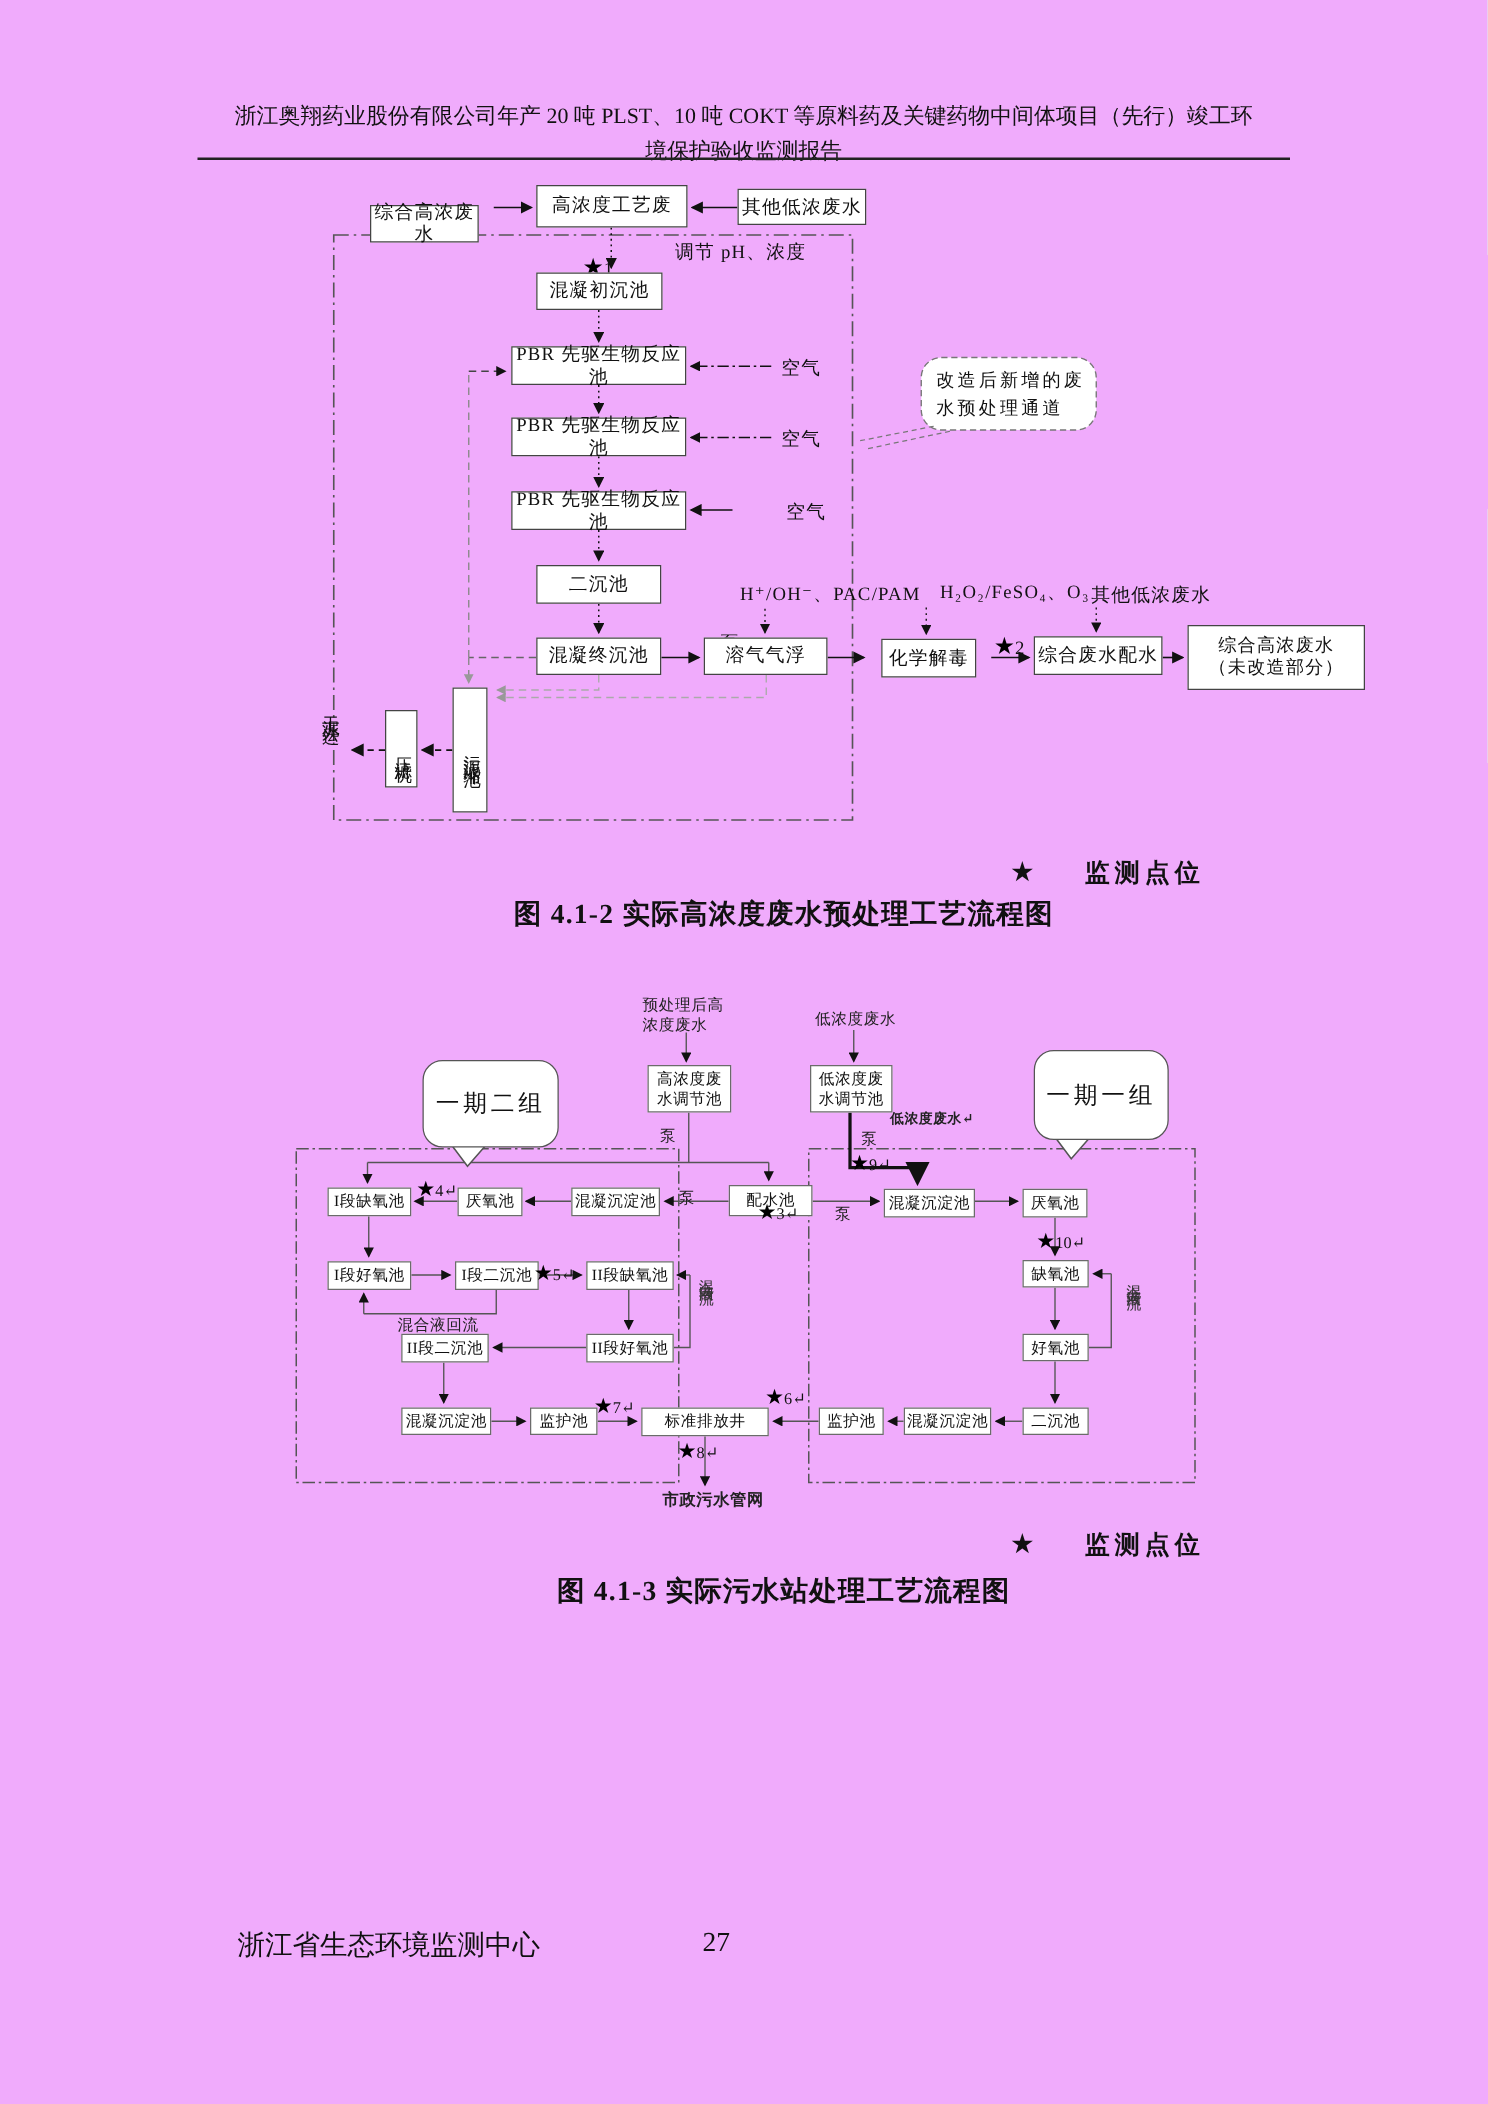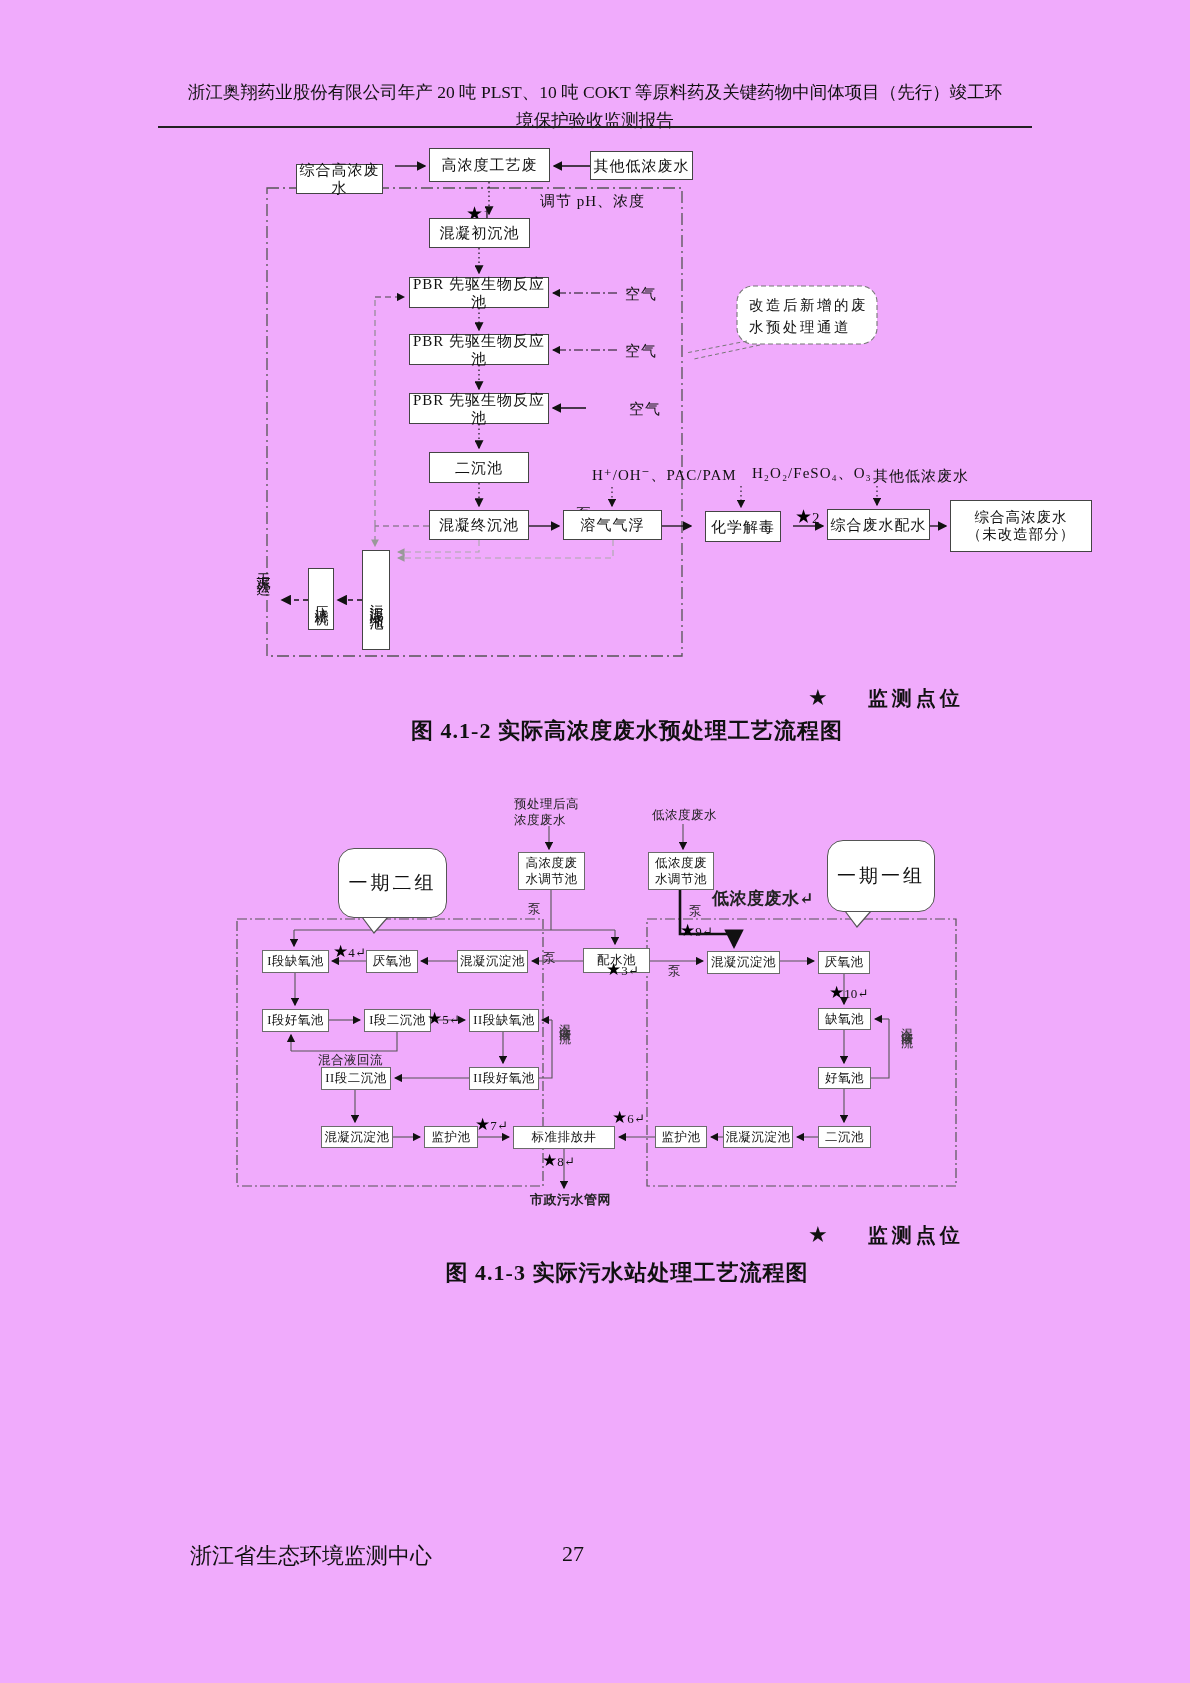--- a/index.html
+++ b/index.html
@@ -181,21 +181,21 @@
   <div class="bubble" style="left:338px;top:848px;width:109px;height:70px">一期二组</div>
   <div class="bubble" style="left:827px;top:840px;width:108px;height:72px">一期一组</div>
   <div class="bx2 two" style="left:518px;top:852px;width:67px;height:38px">
     <span>高浓度废</span>
     <span>水调节池</span>
   </div>
   <div class="bx2 two" style="left:648px;top:852px;width:66px;height:38px">
     <span>低浓度废</span>
     <span>水调节池</span>
   </div>
-  <div class="lbl2 bold-lbl" style="left:712px;top:887px;font-size:17px">低浓度废水↵</div>
+  <div class="lbl2 bold-lbl" style="left:712px;top:887px;font-size:11px">低浓度废水↵</div>
   <div class="lbl2" style="left:528px;top:901px">泵</div>
   <div class="lbl2" style="left:689px;top:903px">泵</div>
   <div class="star star2" style="left:680px;top:920px"><span class="sc">★</span><span class="sn">9↵</span></div>
 
   <div class="bx2" style="left:262px;top:950px;width:67px;height:23px">I段缺氧池</div>
   <div class="star star2" style="left:333px;top:941px"><span class="sc">★</span><span class="sn">4↵</span></div>
   <div class="bx2" style="left:366px;top:950px;width:52px;height:23px">厌氧池</div>
   <div class="bx2" style="left:457px;top:950px;width:71px;height:23px">混凝沉淀池</div>
   <div class="lbl2" style="left:543px;top:950px">泵</div>
   <div class="bx2" style="left:583px;top:948px;width:67px;height:25px">配水池</div>

